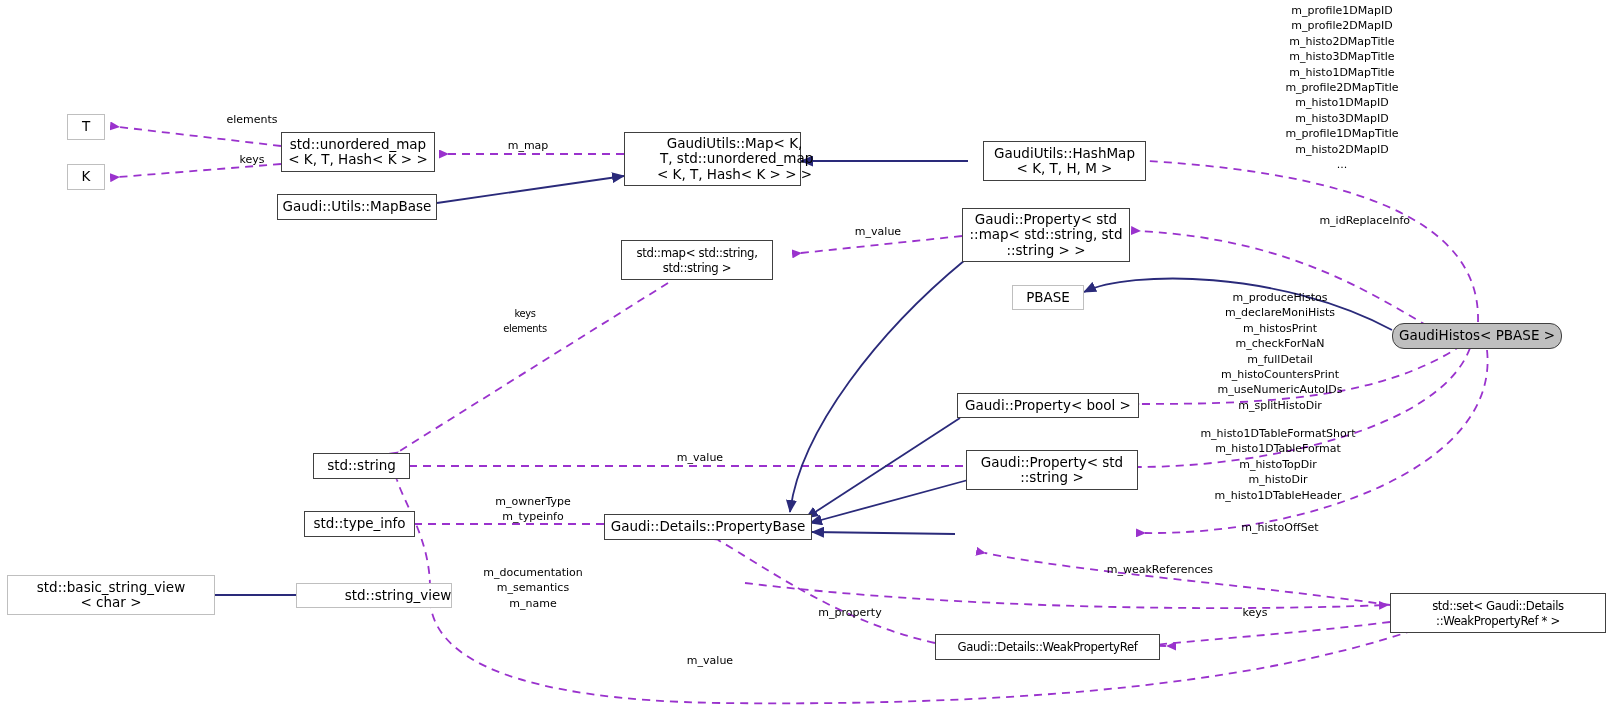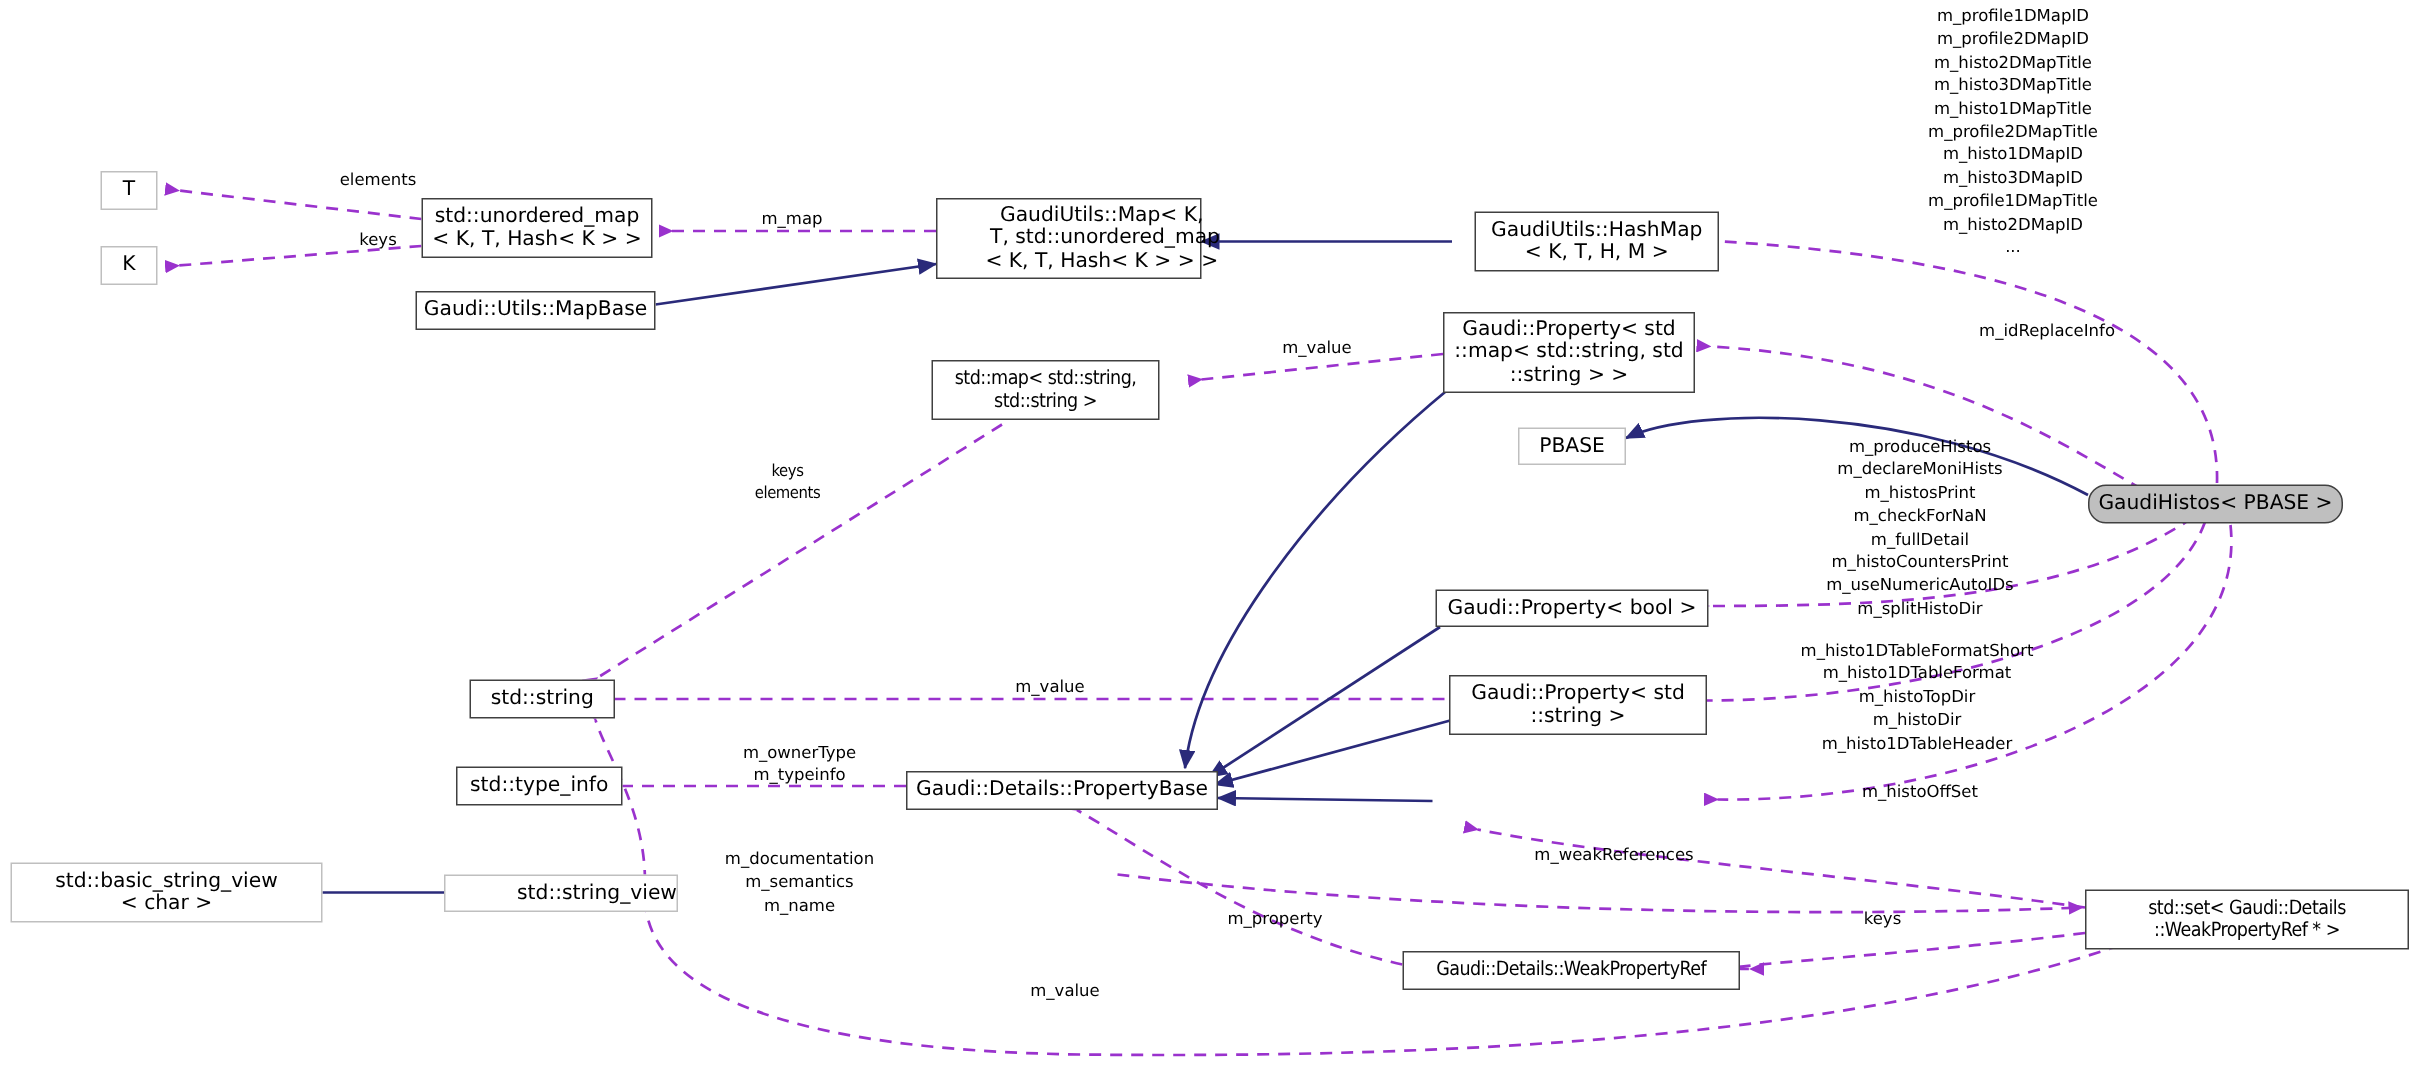--- a/index.html
+++ b/index.html
@@ -190,21 +190,21 @@
 m_typeinfo</div>
 
   <div class="elabel" style="left:424px;top:529px;width:218px;margin-top:36px;">m_documentation
 m_semantics
 m_name</div>
 
   <div class="elabel" style="left:770px;top:605px;width:160px;">m_property</div>
 
   <div class="elabel" style="left:630px;top:653px;width:160px;">m_value</div>
 
-  <div class="elabel" style="left:966px;top:562px;width:220px;">m_weakReferences</div>
+  <div class="elabel" style="left:993px;top:562px;width:220px;text-align:right;">m_weakReferences</div>
 
   <div class="elabel" style="left:1190px;top:605px;width:130px;">keys</div>
 
   <div class="elabel" style="left:1150px;top:213px;width:260px;text-align:right;">m_idReplaceInfo</div>
 
   <div class="elabel" style="left:1156px;top:3px;width:372px;">m_profile1DMapID
 m_profile2DMapID
 m_histo2DMapTitle
 m_histo3DMapTitle
 m_histo1DMapTitle

